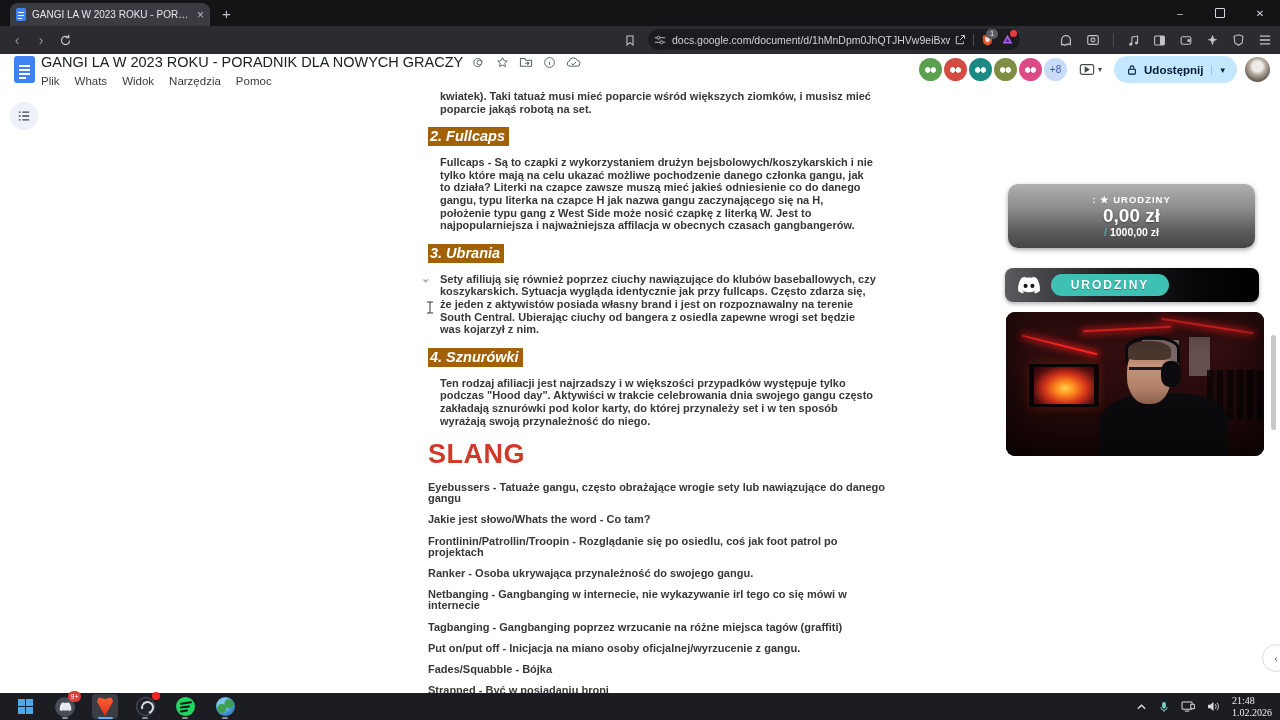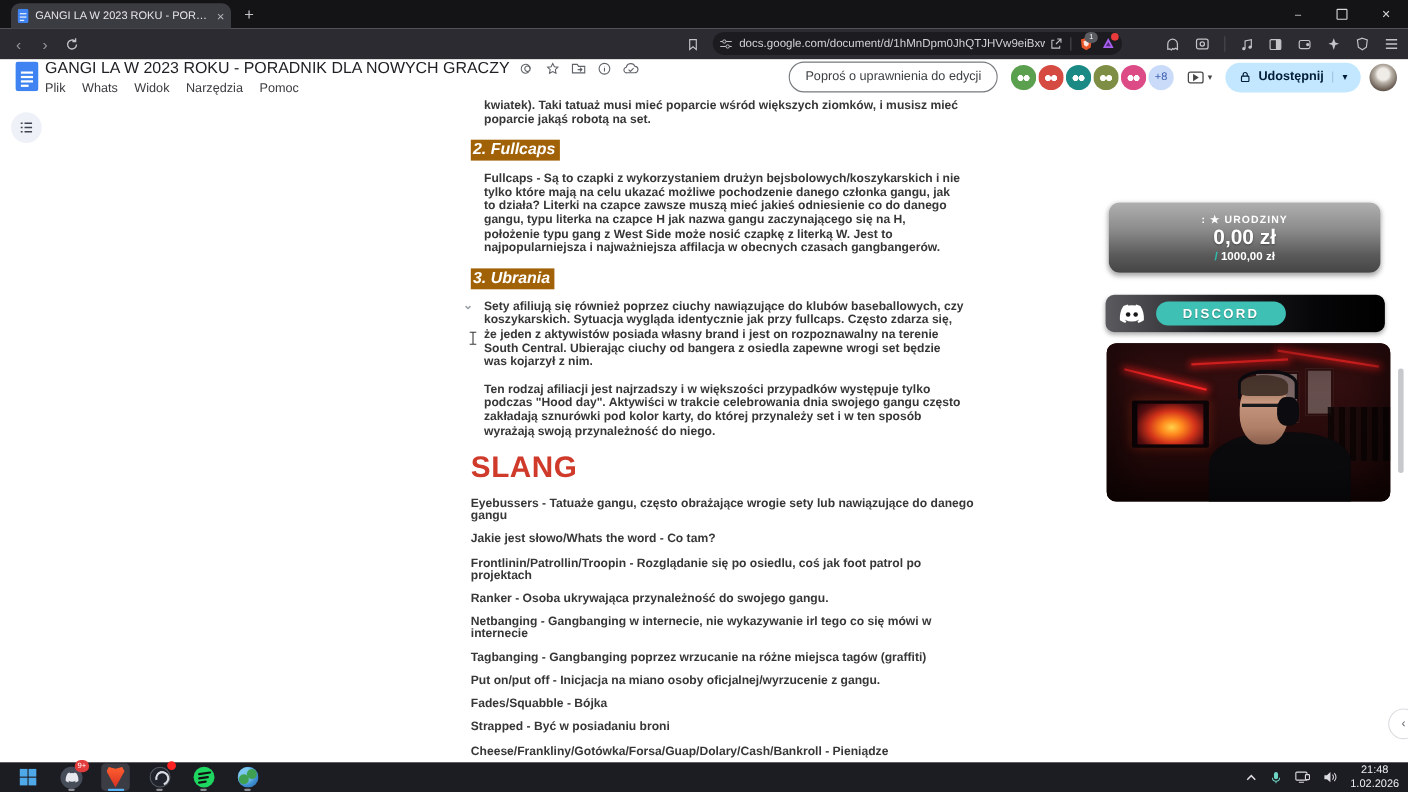--- a/index.html
+++ b/index.html
@@ -124,21 +124,21 @@
   .obs-ico::after{content:"";position:absolute;left:4px;top:3px;width:9px;height:9px;border-radius:50%;border:2px solid #d8dbe2;border-bottom-color:transparent;transform:rotate(30deg);}
   .obs-dot{position:absolute;right:-2px;top:-2px;width:8px;height:8px;border-radius:50%;background:#ff2222;}
   .spot-ico{position:relative;width:19px;height:19px;border-radius:50%;background:#1ed760;overflow:hidden;}
   .spot-ico i{position:absolute;left:4px;display:block;height:2px;background:#121212;border-radius:2px;transform:rotate(-8deg);}
   .spot-l1{top:5px;width:12px;}
   .spot-l2{top:9px;width:10px;}
   .spot-l3{top:13px;width:8px;}
   .globe-ico{width:19px;height:19px;border-radius:50%;background:radial-gradient(circle at 35% 35%,#7cc7f0 0 30%,#3e8ed0 60%,#2b6ca8 100%);
     background-image:radial-gradient(circle at 30% 60%,#3fa052 0 4px,transparent 5px),radial-gradient(circle at 68% 35%,#3fa052 0 4px,transparent 5px),radial-gradient(circle at 35% 35%,#7cc7f0 0 30%,#3e8ed0 60%,#2b6ca8 100%);}
   .tb-right{position:absolute;right:8px;top:0;height:27px;display:flex;align-items:center;gap:12px;color:#dcdce0;}
-  .clock{font-size:10px;line-height:12px;text-align:center;color:#eceef0;}
+  .clock{font-size:10px;line-height:12px;text-align:left;color:#eceef0;font-family:Liberation Serif, serif;}
 
   svg{display:block;}
 </style>
 </head>
 <body>
 
 <div id="screen">
 
   <div id="tabstrip">
     <div class="tab">
@@ -287,21 +287,20 @@
       </span>
     </div>
     <div class="menu-row">
       <span class="menu-item">Plik</span>
       <span class="menu-item">Whats</span>
       <span class="menu-item">Widok</span>
       <span class="menu-item">Narzędzia</span>
       <span class="menu-item">Pomoc</span>
     </div>
     <div id="header-right">
-      <div class="request-pill">Poproś o uprawnienia do edycji</div>
       <div class="av-stack">
         <span class="av" style="background-color:#5ba04f;"></span>
         <span class="av" style="background-color:#d64b41;"></span>
         <span class="av" style="background-color:#1b8a84;"></span>
         <span class="av" style="background-color:#7e8f45;"></span>
         <span class="av" style="background-color:#dd4b87;"></span>
         <span class="av-more">+8</span>
       </div>
       <div class="present-wrap">
         <svg width="16" height="13" viewBox="0 0 18 14" fill="none" stroke="currentColor" stroke-width="1.3">
@@ -334,20 +333,21 @@
 
       <div class="h2wrap"><span class="h2">2. Fullcaps</span></div>
       <p class="body-p para">Fullcaps - Są to czapki z wykorzystaniem drużyn bejsbolowych/koszykarskich i nie tylko które mają na celu ukazać możliwe pochodzenie danego członka gangu, jak to działa? Literki na czapce zawsze muszą mieć jakieś odniesienie co do danego gangu, typu literka na czapce H jak nazwa gangu zaczynającego się na H, położenie typu gang z West Side może nosić czapkę z literką W. Jest to najpopularniejsza i najważniejsza affilacja w obecnych czasach gangbangerów.</p>
 
       <div class="h2wrap"><span class="h2">3. Ubrania</span></div>
       <p class="body-p para rel-p">
         <span class="collapse-chev">⌄</span>
         <span>Sety afiliują się również poprzez ciuchy nawiązujące do klubów baseballowych, czy koszykarskich. Sytuacja wygląda identycznie jak przy fullcaps. Często zdarza się, że jeden z aktywistów posiada własny brand i jest on rozpoznawalny na terenie South Central. Ubierając ciuchy od bangera z osiedla zapewne wrogi set będzie was kojarzył z nim.</span>
       </p>
 
+      <div class="h2wrap"><span class="h2">4. Sznurówki</span></div>
       <p class="body-p para">Ten rodzaj afiliacji jest najrzadszy i w większości przypadków występuje tylko podczas "Hood day". Aktywiści w trakcie celebrowania dnia swojego gangu często zakładają sznurówki pod kolor karty, do której przynależy set i w ten sposób wyrażają swoją przynależność do niego.</p>
 
       <div class="slang-h">SLANG</div>
       <div class="slang-list">
         <div class="slang-item">Eyebussers - Tatuaże gangu, często obrażające wrogie sety lub nawiązujące do danego gangu</div>
         <div class="slang-item">Jakie jest słowo/Whats the word - Co tam?</div>
         <div class="slang-item">Frontlinin/Patrollin/Troopin - Rozglądanie się po osiedlu, coś jak foot patrol po projektach</div>
         <div class="slang-item">Ranker - Osoba ukrywająca przynależność do swojego gangu.</div>
         <div class="slang-item">Netbanging - Gangbanging w internecie, nie wykazywanie irl tego co się mówi w internecie</div>
         <div class="slang-item">Tagbanging - Gangbanging poprzez wrzucanie na różne miejsca tagów (graffiti)</div>
@@ -370,21 +370,21 @@
       <div class="don-amount">0,00 zł</div>
       <div class="don-goal"><span class="don-slash">/</span><span>1000,00 zł</span></div>
     </div>
 
     <div class="discord-bar">
       <svg width="24" height="19" viewBox="0 0 28 22">
         <path d="M23 2.5A22 22 0 0 0 18.5.8l-.6 1.2a18 18 0 0 0-7.8 0L9.5.8A22 22 0 0 0 5 2.5C1.6 7.6 1 12.6 1.3 17.5A22 22 0 0 0 7 20.4l1.2-2a13 13 0 0 1-2-1l.5-.4a15.5 15.5 0 0 0 14.6 0l.5.4a13 13 0 0 1-2 1l1.2 2a22 22 0 0 0 5.7-2.9c.4-5.6-.7-10.5-3.7-15z" fill="#fff"></path>
         <circle cx="10" cy="11.5" r="2.4" fill="#18181b"></circle>
           <circle cx="18" cy="11.5" r="2.4" fill="#18181b"></circle>
       </svg>
-      <div class="discord-pill">DISCORD</div>
+      <div class="discord-pill">URODZINY</div>
     </div>
 
     <div class="webcam">
       <div class="cam-wall"></div>
       <div class="cam-led led1"></div>
       <div class="cam-led led2"></div>
       <div class="cam-led led3"></div>
       <div class="cam-window"></div>
       <div class="cam-window2"></div>
       <div class="cam-tv">

